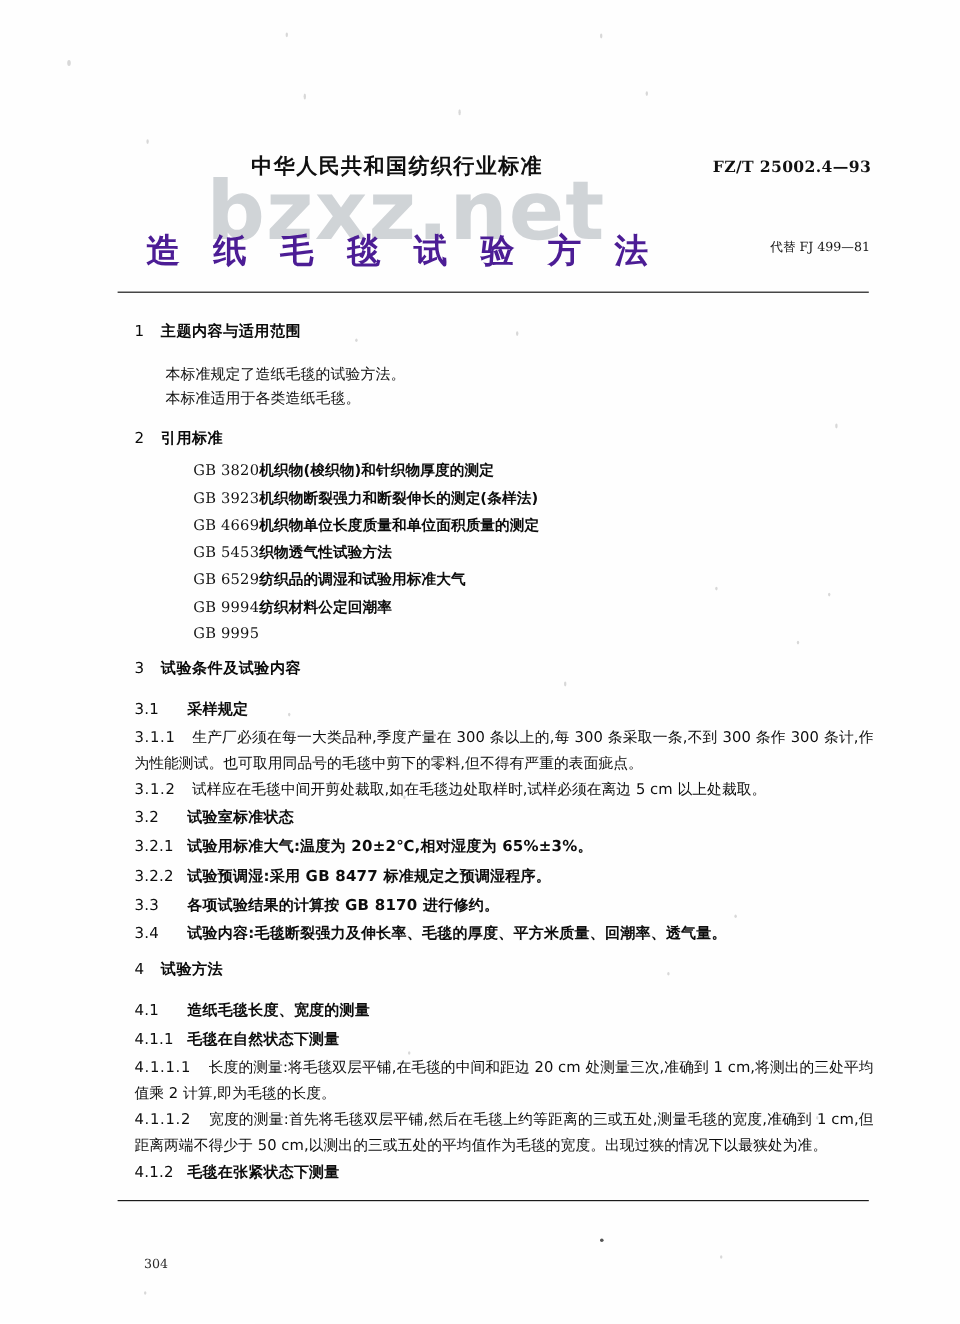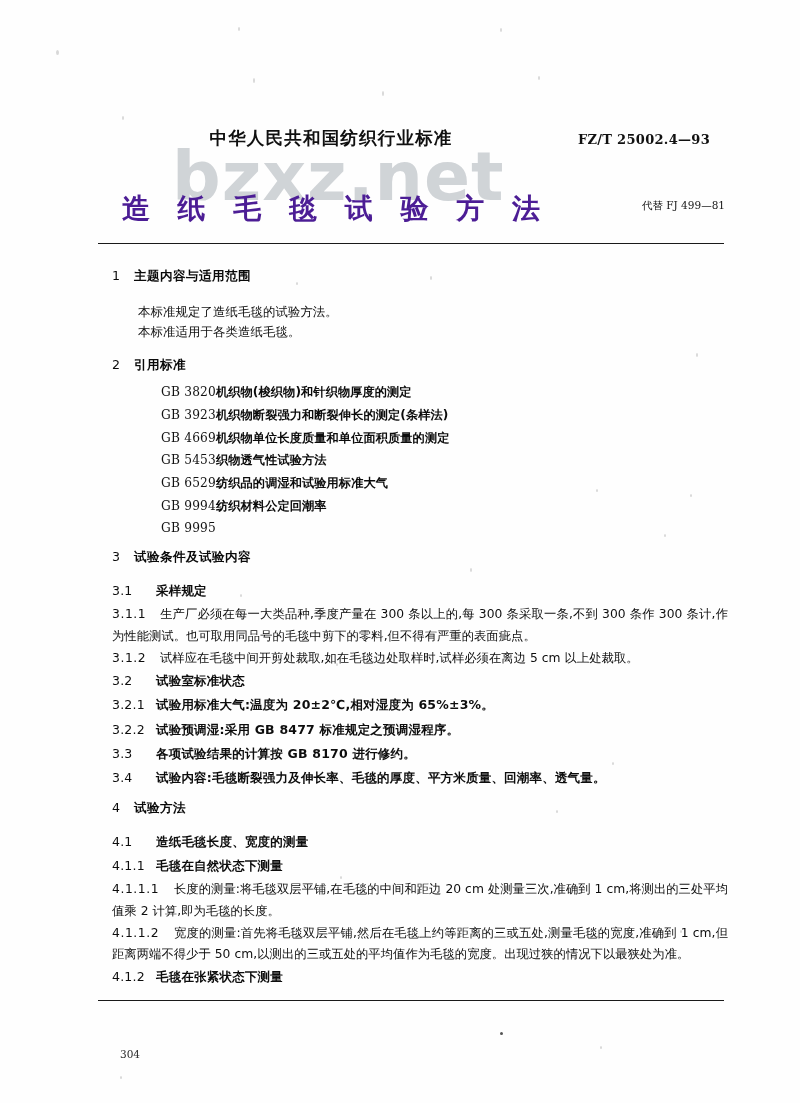--- a/index.html
+++ b/index.html
@@ -54,21 +54,21 @@
     width: 470px;
     text-align: center;
     font-family: "DejaVu Sans", sans-serif;
     font-size: 17.5px;
     font-weight: bold;
     letter-spacing: 1.2px;
     color: #101010;
   }
   .std-code {
     position: absolute;
-    right: 16px;
+    right: 0;
     top: 6px;
     font-family: "DejaVu Serif", serif;
     font-size: 13px;
     font-weight: bold;
     letter-spacing: 0.3px;
     color: #111;
     white-space: nowrap;
   }
   .hdr-row2 {
     position: relative;

